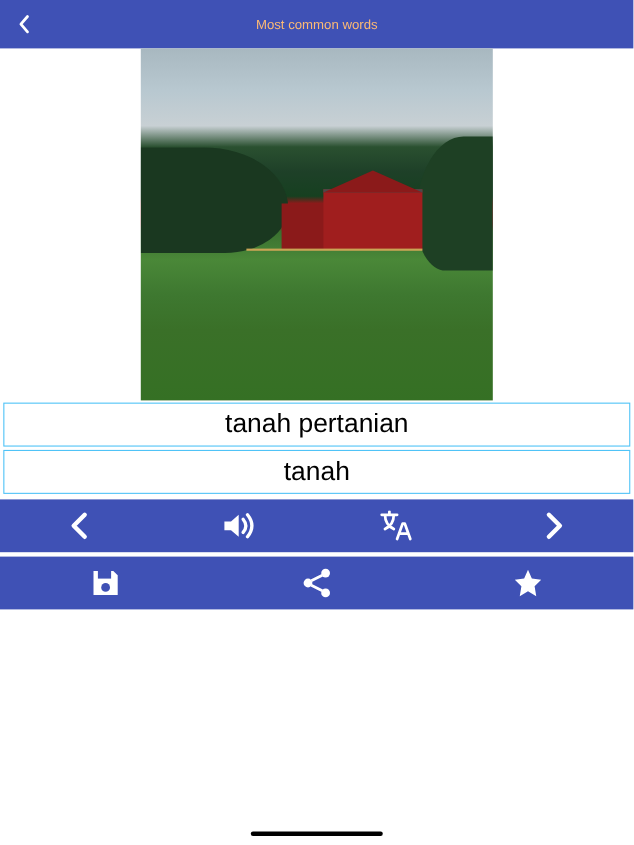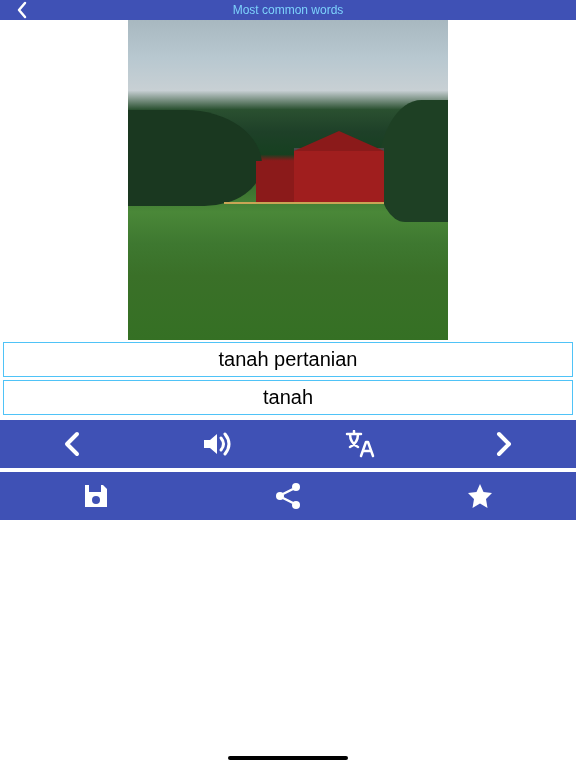--- a/index.html
+++ b/index.html
@@ -6,24 +6,24 @@
     body {
       width: 576px;
       height: 768px;
       font-family: -apple-system, BlinkMacSystemFont, "Segoe UI", sans-serif;
       background: #ffffff;
       overflow: hidden;
       position: relative;
     }
     .header {
       background: #3f51b5;
-      height: 20px;
-      display: flex;
-      align-items: center;
-      color: #7dd3fc;
+      height: 44px;
+      display: flex;
+      align-items: center;
+      color: #fdba74;
       position: relative;
     }
     .back-btn {
       position: absolute;
       left: 10px;
       display: flex;
       align-items: center;
       justify-content: center;
       width: 24px;
       height: 24px;
@@ -106,21 +106,21 @@
       width: 50%; height: 2px;
       background: #c9a555;
     }
     .word-boxes {
       padding: 2px 3px 0 3px;
     }
     .word-box {
       border: 1px solid #4fc3f7;
       text-align: center;
       padding: 5px 0;
-      font-size: 20px;
+      font-size: 24px;
       margin-bottom: 3px;
       background: white;
     }
     .toolbar {
       display: flex;
       background: #3f51b5;
       height: 48px;
       margin-top: 2px;
     }
     .toolbar-btn {

